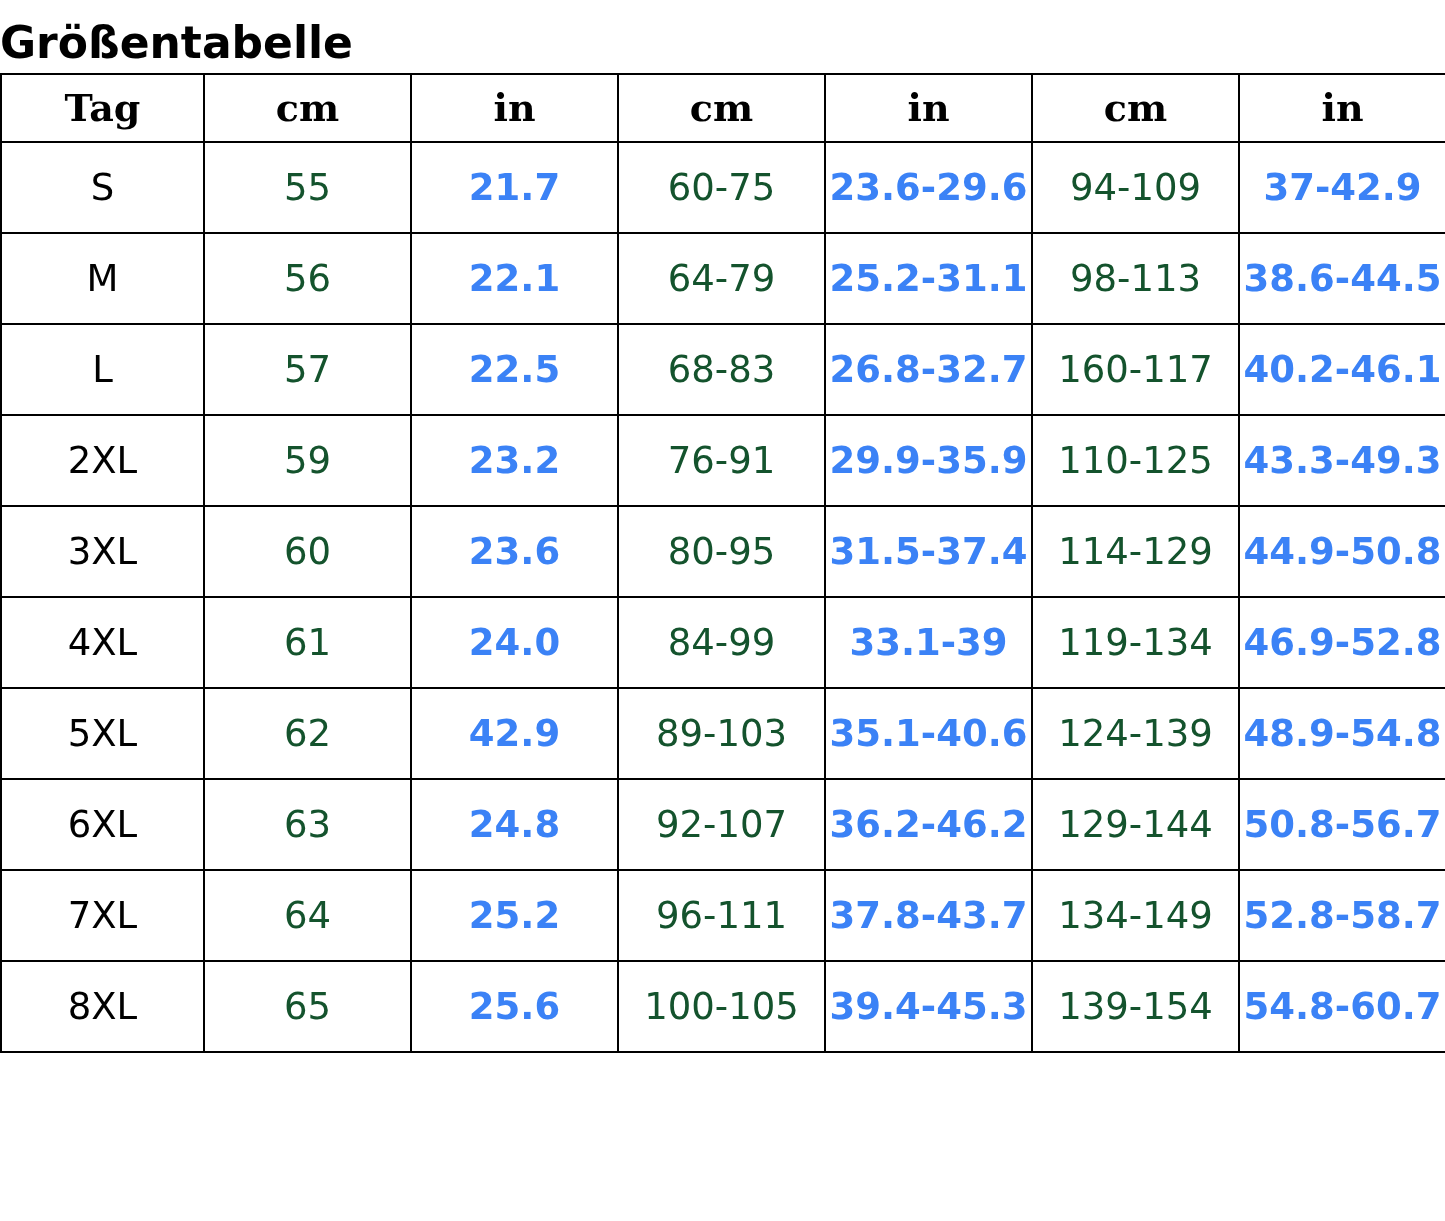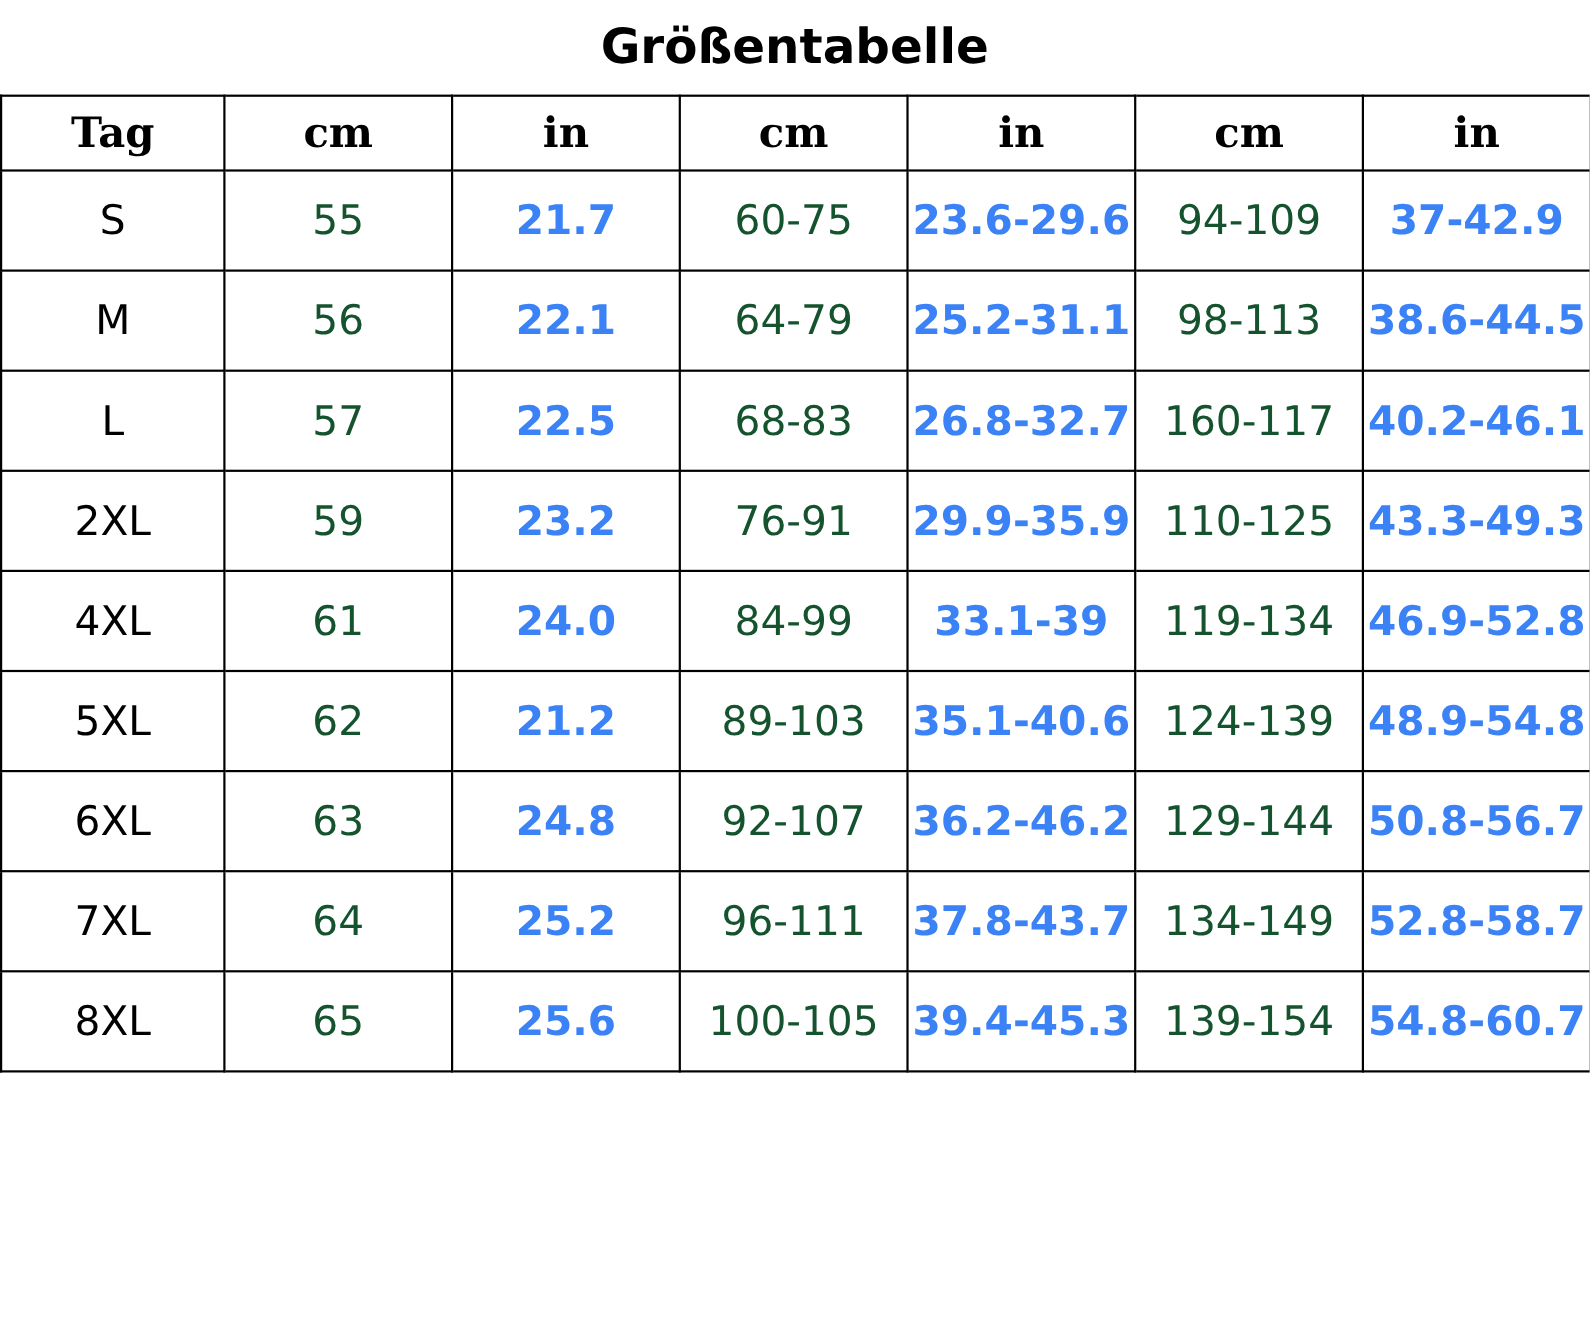--- a/index.html
+++ b/index.html
@@ -14,25 +14,25 @@
     color: #000000;
     overflow: hidden;
   }
   .sheet {
     width: 1445px;
     height: 1221px;
     position: relative;
     box-sizing: border-box;
   }
   .title {
-    text-align: center;
+    text-align: left;
     font-size: 44px;
     font-weight: bold;
     line-height: 86px;
-    height: 86px;
+    height: 73px;
     letter-spacing: 0px;
   }
   table.size-table {
     border-collapse: collapse;
     table-layout: fixed;
     width: 1445px;
   }
   table.size-table col.c0 { width: 203px; }
   table.size-table col.c1 { width: 207px; }
   table.size-table col.c2 { width: 207px; }
@@ -150,32 +150,41 @@
       <tr>
         <td class="tag">2XL</td>
         <td class="cm">59</td>
         <td class="inch">23.2</td>
         <td class="cm">76-91</td>
         <td class="inch">29.9-35.9</td>
         <td class="cm">110-125</td>
         <td class="inch">43.3-49.3</td>
       </tr>
       <tr>
+        <td class="tag">3XL</td>
+        <td class="cm">60</td>
+        <td class="inch">23.6</td>
+        <td class="cm">80-95</td>
+        <td class="inch">31.5-37.4</td>
+        <td class="cm">114-129</td>
+        <td class="inch">44.9-50.8</td>
+      </tr>
+      <tr>
         <td class="tag">4XL</td>
         <td class="cm">61</td>
         <td class="inch">24.0</td>
         <td class="cm">84-99</td>
         <td class="inch">33.1-39</td>
         <td class="cm">119-134</td>
         <td class="inch">46.9-52.8</td>
       </tr>
       <tr>
         <td class="tag">5XL</td>
         <td class="cm">62</td>
-        <td class="inch">21.2</td>
+        <td class="inch">42.9</td>
         <td class="cm">89-103</td>
         <td class="inch">35.1-40.6</td>
         <td class="cm">124-139</td>
         <td class="inch">48.9-54.8</td>
       </tr>
       <tr>
         <td class="tag">6XL</td>
         <td class="cm">63</td>
         <td class="inch">24.8</td>
         <td class="cm">92-107</td>

